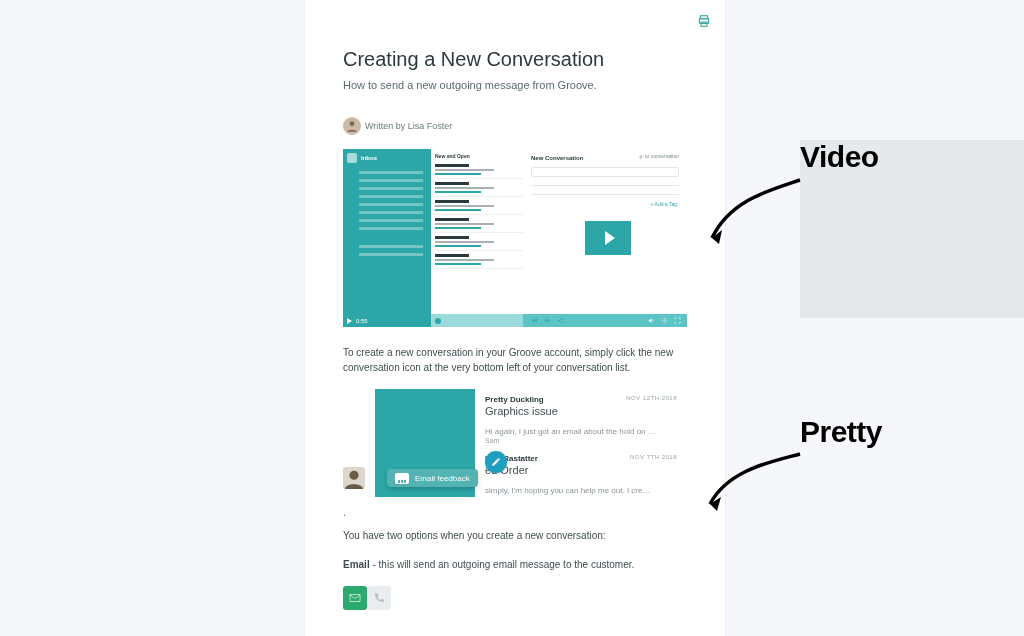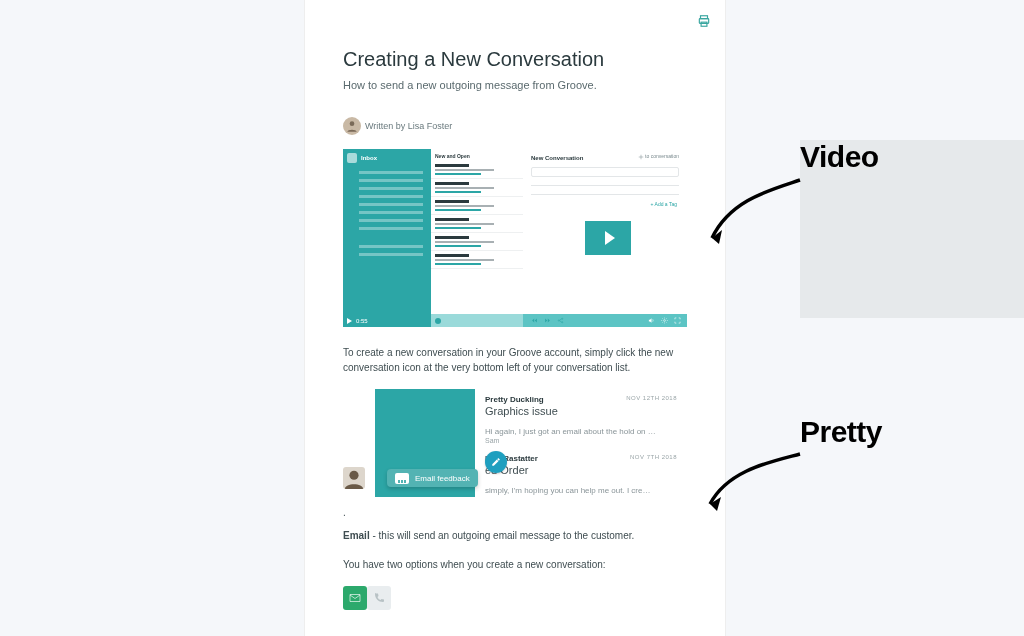--- a/index.html
+++ b/index.html
@@ -375,24 +375,24 @@
       <div class="kbd">
           <span></span>
           <span></span>
           <span></span>
         </div>
       <span>Email feedback</span>
     </div>
   </div>
 
   <div class="dot-line">.</div>
+  <div class="para">You have two options when you create a new conversation:</div>
   <div class="para">
     <span class="strong">Email</span><span> - this will send an outgoing email message to the customer.</span>
   </div>
-  <div class="para">You have two options when you create a new conversation:</div>
 
   <div class="toggle">
     <div class="btn active">
       <svg viewBox="0 0 24 24" fill="currentColor">
           <path d="M2 5h20v14H2z" fill="#2ca96c"></path>
           <path d="M2 5h20v14H2z" fill="none" stroke="#fff" stroke-width="1.3"></path>
           <path d="M2 6l10 7L22 6" fill="none" stroke="#fff" stroke-width="1.3"></path>
         </svg>
     </div>
     <div class="btn inactive">

